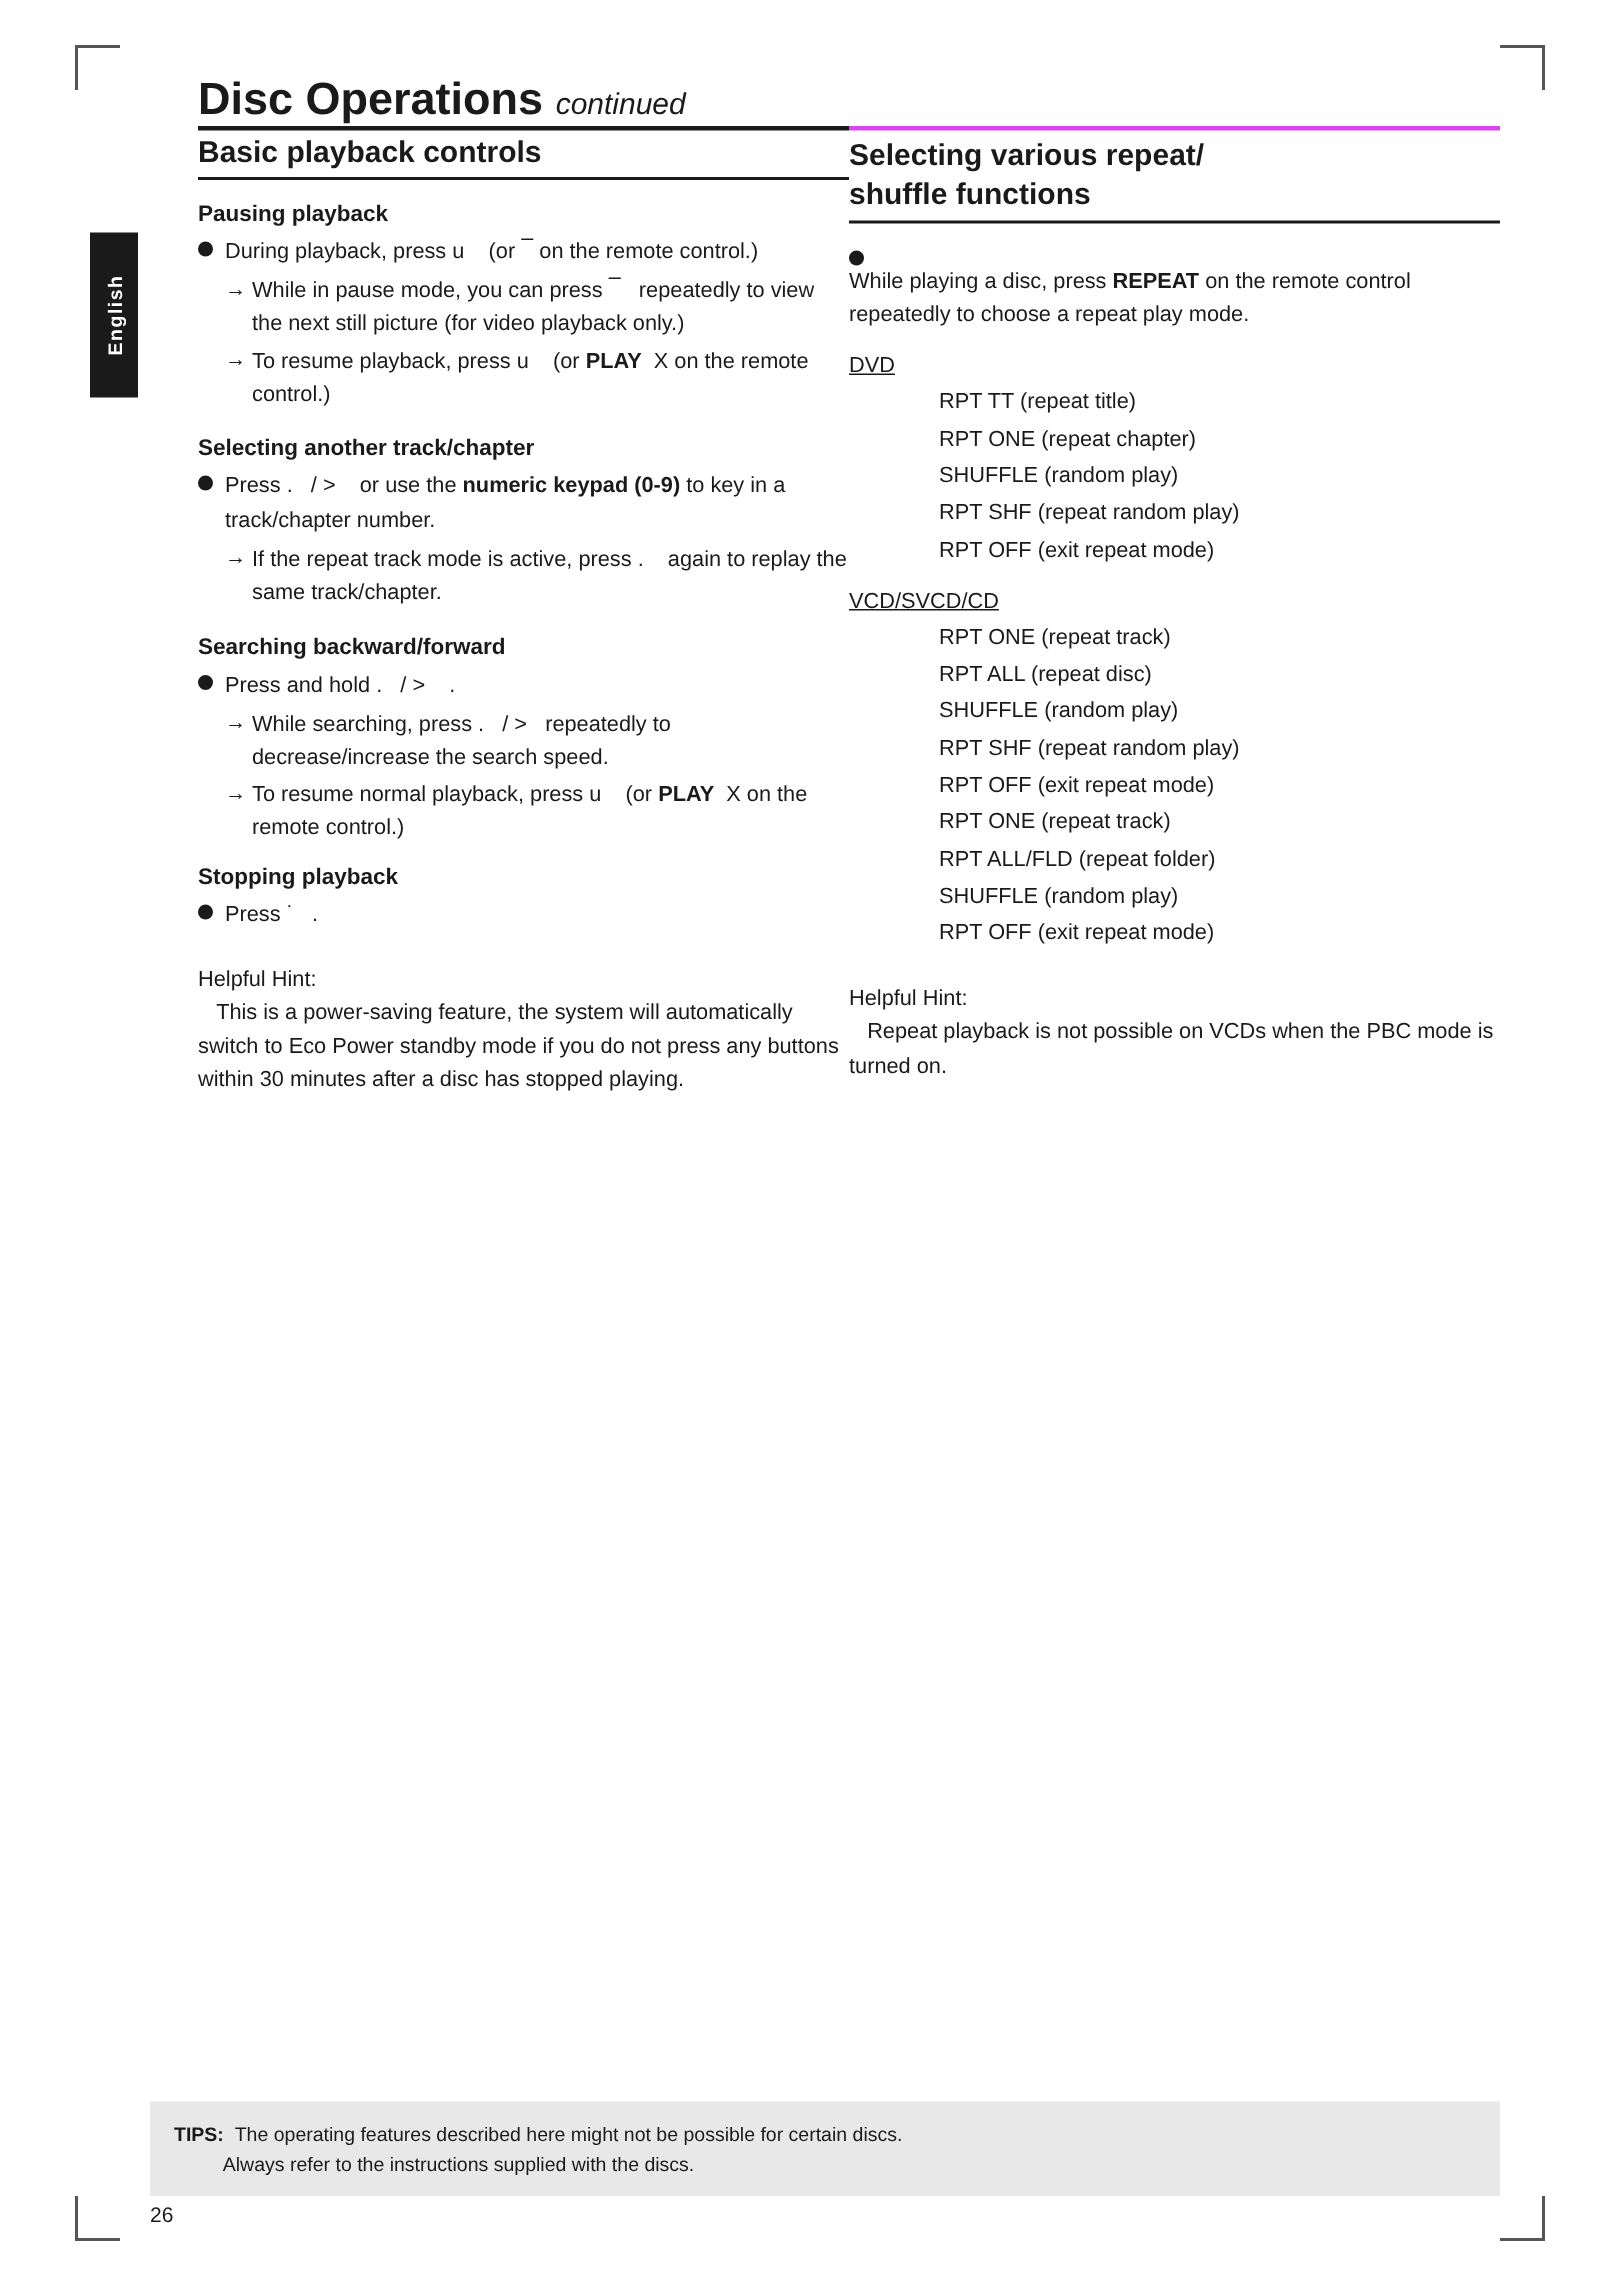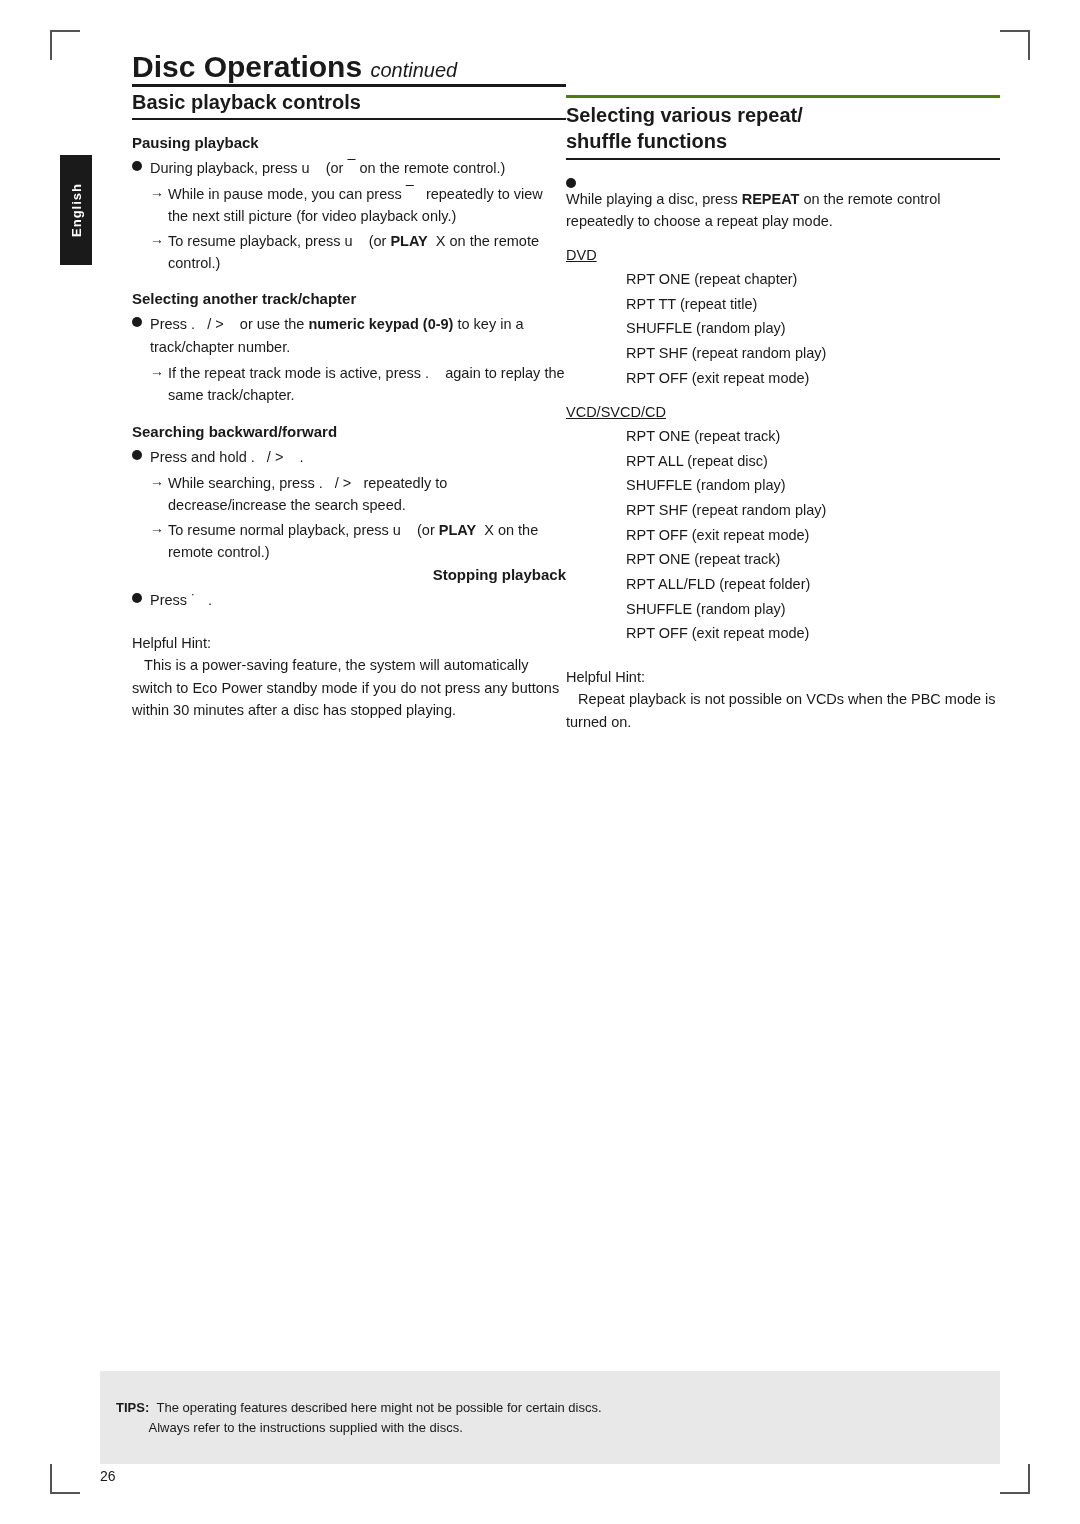--- a/index.html
+++ b/index.html
@@ -99,25 +99,24 @@
       border-bottom: 2px solid #1a1a1a;
       padding: 4px 0;
       margin-bottom: 14px;
     }
     .section-header h2 {
       font-size: 20px;
       font-weight: bold;
     }
 
     .section-header-right {
-      border-top: 3px solid #4d7c0f;
+      border-top: 3px solid #d946ef;
       border-bottom: 2px solid #1a1a1a;
       padding: 4px 0;
       margin-bottom: 14px;
-      margin-top: 11px;
     }
     .section-header-right h2 {
       font-size: 20px;
       font-weight: bold;
       line-height: 1.3;
     }
 
     
     .subsection-title {
       font-size: 15px;
@@ -186,21 +185,21 @@
       line-height: 1.7;
     }
 
     
     .tips-section {
       position: absolute;
       bottom: 60px;
       left: 100px;
       right: 80px;
       background: #e8e8e8;
-      padding: 27px 16px;
+      padding: 12px 16px;
       font-size: 13px;
       line-height: 1.5;
     }
 
     
     .page-number {
       position: absolute;
       bottom: 40px;
       left: 100px;
       font-size: 14px;
@@ -283,21 +282,21 @@
       </div>
       <div class="arrow-item">
         <span class="arrow-sym">→</span>
         <span class="arrow-text">While searching, press .&nbsp;&nbsp; / &gt;&nbsp;&nbsp; repeatedly to decrease/increase the search speed.</span>
       </div>
       <div class="arrow-item">
         <span class="arrow-sym">→</span>
         <span class="arrow-text">To resume normal playback, press u&nbsp;&nbsp;&nbsp; (or <span class="text-bold">PLAY</span>&nbsp; X on the remote control.)</span>
       </div>
 
-      <div class="subsection-title" style="margin-top:3px;text-align:right;">Stopping playback</div>
+      <div class="subsection-title" style="margin-top:13px;">Stopping playback</div>
 
       <div class="bullet-item">
         <div class="bullet-dot"></div>
         <div class="bullet-text">
           Press ˙ &nbsp;&nbsp;.
         </div>
       </div>
 
       <div class="helpful-hint" style="margin-top:20px;">
         <span class="hint-title">Helpful Hint:</span><br>
@@ -317,22 +316,22 @@
 
       <div class="bullet-item" style="margin-bottom:14px;flex-direction:column;">
         <div class="bullet-dot"></div>
         <div class="bullet-text">
           While playing a disc, press <span class="text-bold">REPEAT</span> on the remote control repeatedly to choose a repeat play mode.
         </div>
       </div>
 
       <div class="disc-type-label">DVD</div>
       <div class="disc-type-items">
+        <div>RPT TT (repeat title)</div>
         <div>RPT ONE (repeat chapter)</div>
-        <div>RPT TT (repeat title)</div>
         <div>SHUFFLE (random play)</div>
         <div>RPT SHF (repeat random play)</div>
         <div>RPT OFF (exit repeat mode)</div>
       </div>
 
       <div class="disc-type-label" style="margin-top:14px;">VCD/SVCD/CD</div>
       <div class="disc-type-items">
         <div>RPT ONE (repeat track)</div>
         <div>RPT ALL (repeat disc)</div>
         <div>SHUFFLE (random play)</div>

